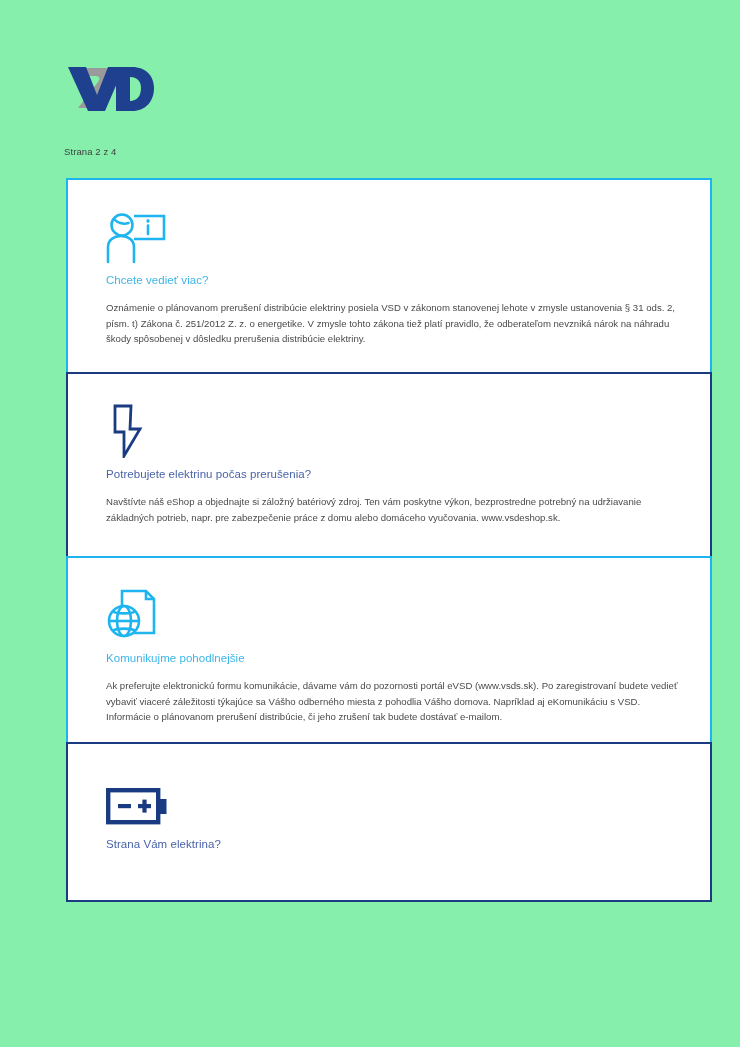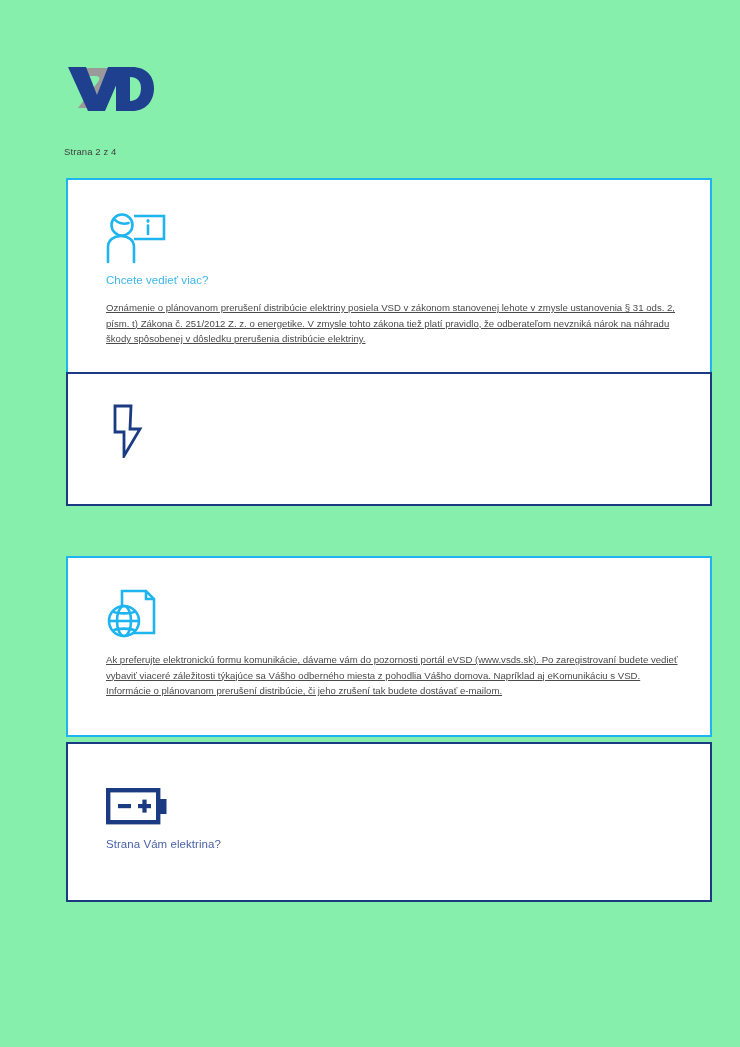--- a/index.html
+++ b/index.html
@@ -79,21 +79,20 @@
   .box.cyan .box-heading { color: #3cb6ea; }
   .box.navy .box-heading { color: #4a63a8; }
 
   .box-body {
     font-size: 9.6px;
     line-height: 1.62;
     color: #4a4a4a;
     margin-left: 14px;
     margin-right: 6px;
     text-align: left;
-    text-decoration: underline;
   }
 
   
   #box-1 { top: 178px; }
   #box-2 { top: 372px; }
   #box-3 { top: 556px; }
   #box-4 { top: 742px; }
 </style>
 </head>
 <body>
@@ -135,38 +134,41 @@
     </div>
   </div>
 
   <div class="box navy" id="box-2">
     <div class="box-inner">
       <div class="icon-slot">
         <svg width="52" height="54" viewBox="0 0 52 54" xmlns="http://www.w3.org/2000/svg" fill="none" stroke="#1a3a82" stroke-width="2.8" stroke-linejoin="miter">
           <path d="M25 2 L9 2 L9 28 L18 28 L18 52 L34 25 L24 25 Z"></path>
         </svg>
       </div>
+      <div class="box-heading">Potrebujete elektrinu počas prerušenia?</div>
+      <div class="box-body">Navštívte náš eShop a objednajte si záložný batériový zdroj. Ten vám poskytne výkon, bezprostredne potrebný na udržiavanie základných potrieb, napr. pre zabezpečenie práce z domu alebo domáceho vyučovania. www.vsdeshop.sk.</div>
     </div>
   </div>
 
   <div class="box cyan" id="box-3">
     <div class="box-inner">
       <div class="icon-slot">
         <svg width="56" height="54" viewBox="0 0 56 54" xmlns="http://www.w3.org/2000/svg" fill="none" stroke="#1eb4f0" stroke-width="2.6">
 
           <path d="M16 3 L40 3 L48 11 L48 45 L16 45 Z" stroke-linejoin="miter"></path>
           <path d="M40 3 L40 11 L48 11" stroke-linejoin="miter"></path>
 
           <circle cx="18" cy="33" r="15" fill="#ffffff"></circle>
           <ellipse cx="18" cy="33" rx="7" ry="15"></ellipse>
           <line x1="3" y1="33" x2="33" y2="33"></line>
           <path d="M7 23.5 C11 26 25 26 29 23.5"></path>
           <path d="M7 42.5 C11 40 25 40 29 42.5"></path>
         </svg>
       </div>
+      <div class="box-heading">Komunikujme pohodlnejšie</div>
       <div class="box-body">Ak preferujte elektronickú formu komunikácie, dávame vám do pozornosti portál eVSD (www.vsds.sk). Po zaregistrovaní budete vedieť vybaviť viaceré záležitosti týkajúce sa Vášho odberného miesta z pohodlia Vášho domova. Napríklad aj eKomunikáciu s VSD. Informácie o plánovanom prerušení distribúcie, či jeho zrušení tak budete dostávať e-mailom.</div>
     </div>
   </div>
 
   <div class="box navy" id="box-4">
     <div class="box-inner">
       <div class="icon-slot">
         <svg width="64" height="44" viewBox="0 0 64 44" xmlns="http://www.w3.org/2000/svg">
           <rect x="2.2" y="6.2" width="50" height="32" fill="none" stroke="#1a3a82" stroke-width="4.4"></rect>
           <rect x="52" y="15" width="8.5" height="15" fill="#1a3a82"></rect>

